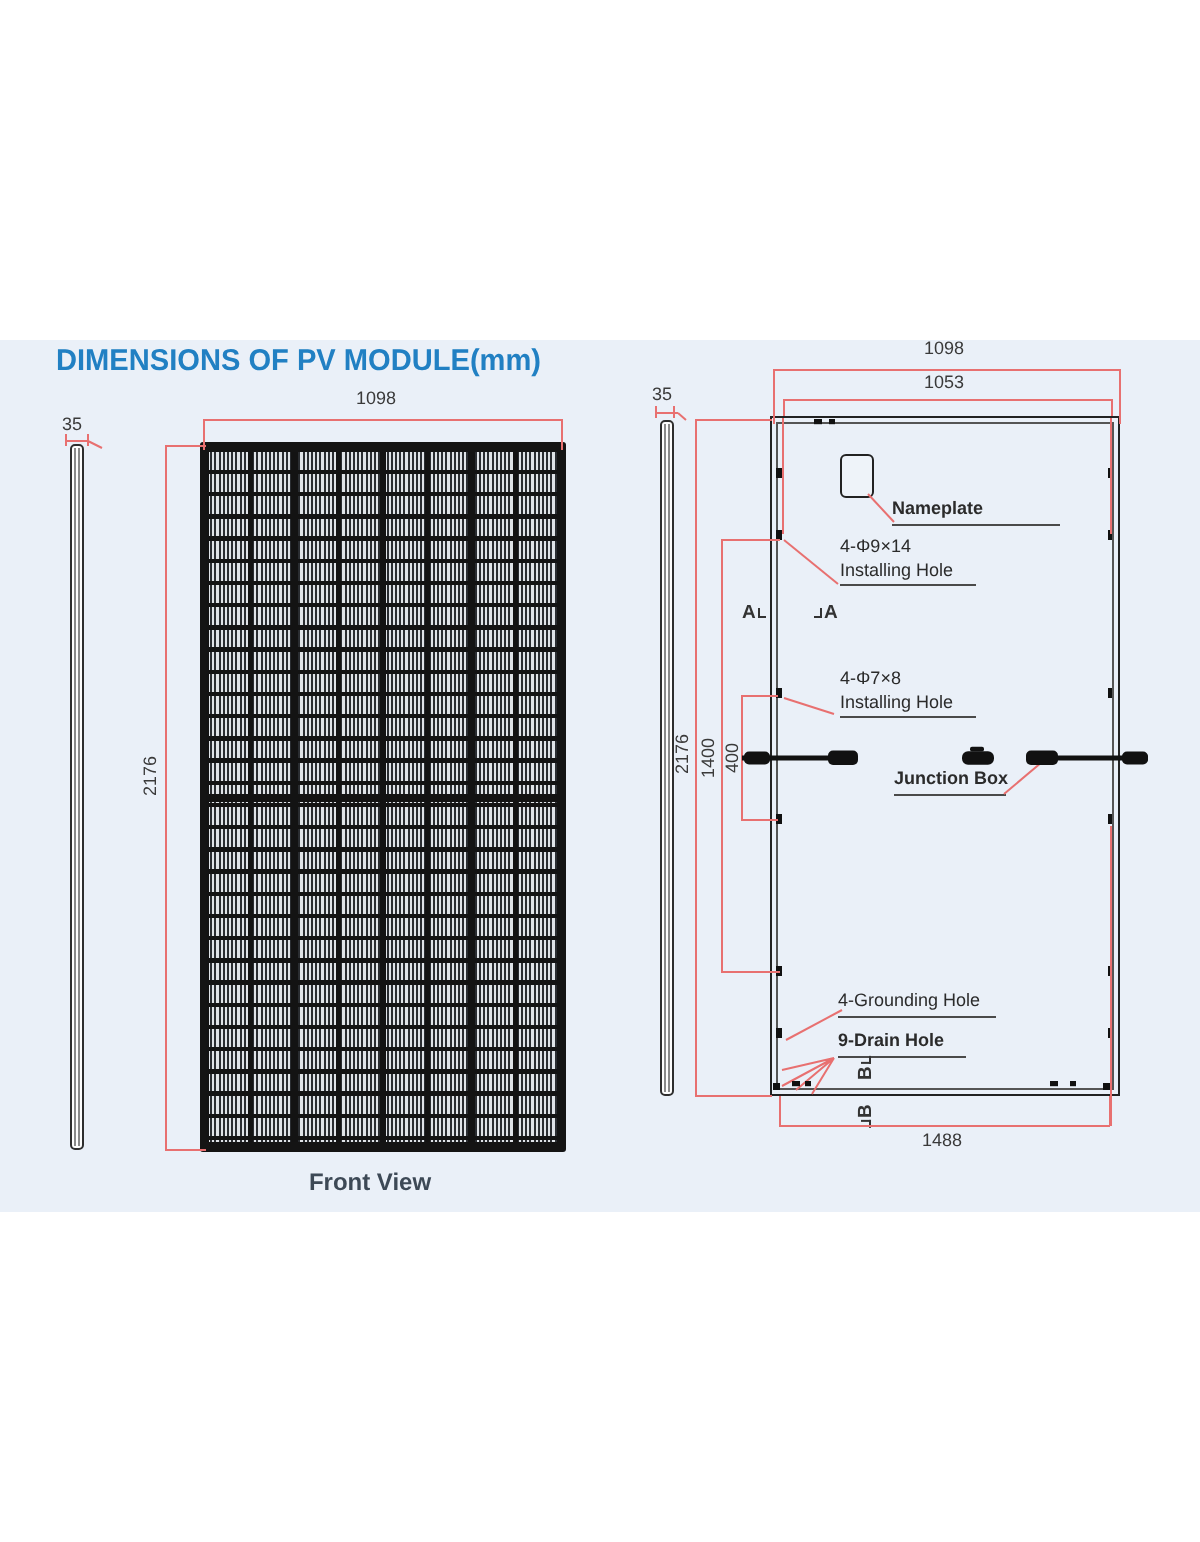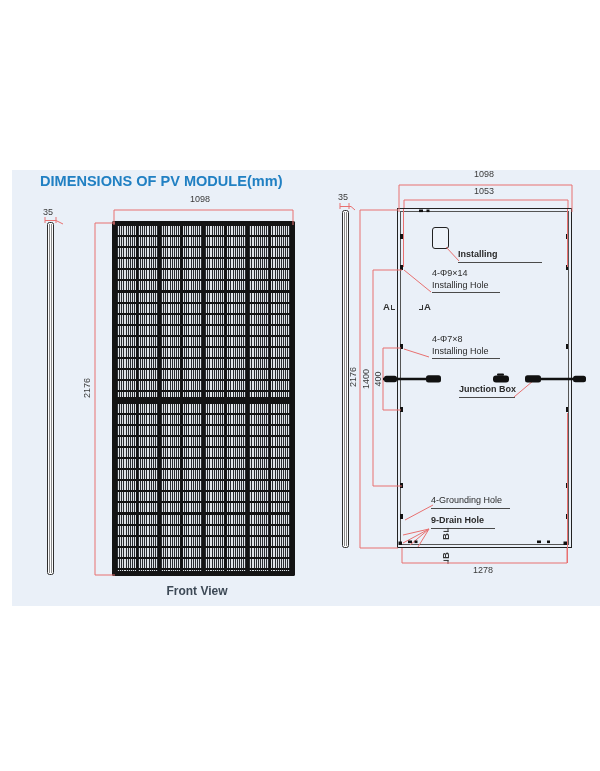--- a/index.html
+++ b/index.html
@@ -1,17 +1,17 @@
 <!DOCTYPE html>
 <html><head>
 <meta charset="utf-8">
 <style>
   *{margin:0;padding:0;box-sizing:border-box}
   html,body{width:600px;height:771px;background:#ffffff;font-family:"Liberation Sans",sans-serif;overflow:hidden}
-  .stage{position:absolute;left:12px;top:0;width:512px;height:771px}
+  .stage{position:absolute;left:0;top:0;width:512px;height:771px}
   .bg-panel{position:absolute;left:0;top:170px;width:600px;height:436px;background:#eaf0f8}
   .title{position:absolute;left:28px;top:172px;font-size:15px;font-weight:bold;color:#2180c3;transform:scaleX(.97);transform-origin:left center;white-space:nowrap}
 
   
   .dim{position:absolute;font-size:9px;color:#3a3a3a;white-space:nowrap}
   .rot{transform:translate(-50%,-50%) rotate(-90deg)}
   .ann{position:absolute;font-size:9px;color:#2b2b2b;line-height:11.5px;white-space:nowrap}
   .bold{font-weight:bold}
   .ul{display:inline-block;border-bottom:1px solid #4a4a4a;padding-bottom:1px}
   .viewlab{position:absolute;width:140px;text-align:center;font-size:12px;font-weight:bold;color:#3d4956;white-space:nowrap}
@@ -69,42 +69,42 @@
   </div>
   <div class="viewlab" style="left:115px;top:584px">Front View</div>
 
   <div class="bar" style="left:330px;top:210px;height:338px"></div>
   <span class="dim" style="left:326px;top:192px">35</span>
   <span class="dim" style="left:462px;top:169px">1098</span>
   <span class="dim" style="left:462px;top:186px">1053</span>
   <span class="dim rot" style="position:absolute;left:341px;top:377px">2176</span>
   <span class="dim rot" style="position:absolute;left:354px;top:379px">1400</span>
   <span class="dim rot" style="position:absolute;left:366px;top:379px">400</span>
-  <span class="dim" style="left:461px;top:565px">1278</span>
+  <span class="dim" style="left:461px;top:565px">1488</span>
 
   <div class="bframe">
     <div class="bframe-inner"></div>
   </div>
   <div class="nameplate"></div>
 
   <div class="hole" style="left:388px;top:234px"></div>
   <div class="hole" style="left:388px;top:265px"></div>
   <div class="hole" style="left:388px;top:344px"></div>
   <div class="hole" style="left:388px;top:407px"></div>
   <div class="hole" style="left:388px;top:483px"></div>
   <div class="hole" style="left:388px;top:514px"></div>
   <div class="hole" style="left:553.5px;top:234px"></div>
   <div class="hole" style="left:553.5px;top:265px"></div>
   <div class="hole" style="left:553.5px;top:344px"></div>
   <div class="hole" style="left:553.5px;top:407px"></div>
   <div class="hole" style="left:553.5px;top:483px"></div>
   <div class="hole" style="left:553.5px;top:514px"></div>
 
   <div class="ann bold" style="left:446px;top:249px">
-    <span class="ul" style="width:84px">Installing</span>
+    <span class="ul" style="width:84px">Nameplate</span>
   </div>
   <div class="ann" style="left:420px;top:268px">
     <span>4-Φ9×14</span><br>
     <span class="ul" style="width:68px">Installing Hole</span>
   </div>
   <div class="ann" style="left:420px;top:334px">
     <span>4-Φ7×8</span><br>
     <span class="ul" style="width:68px">Installing Hole</span>
   </div>
   <div class="ann bold" style="left:447px;top:384px">

